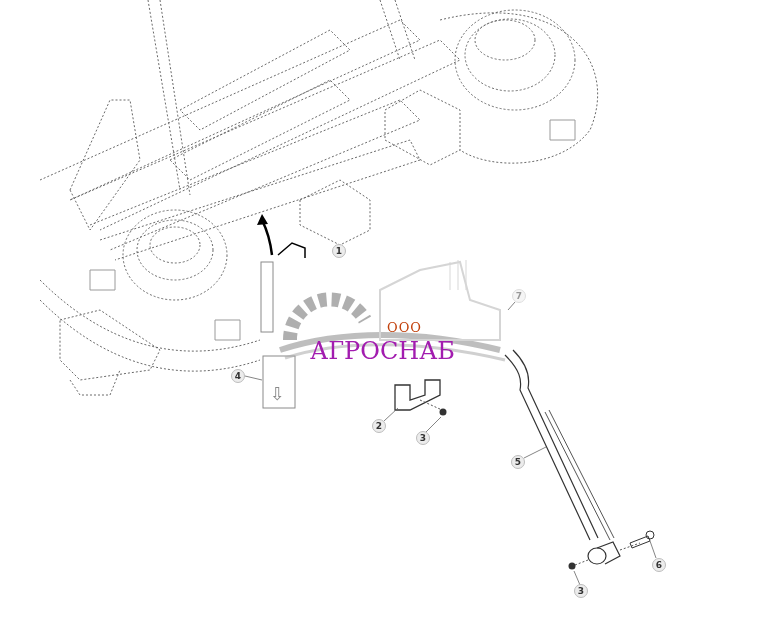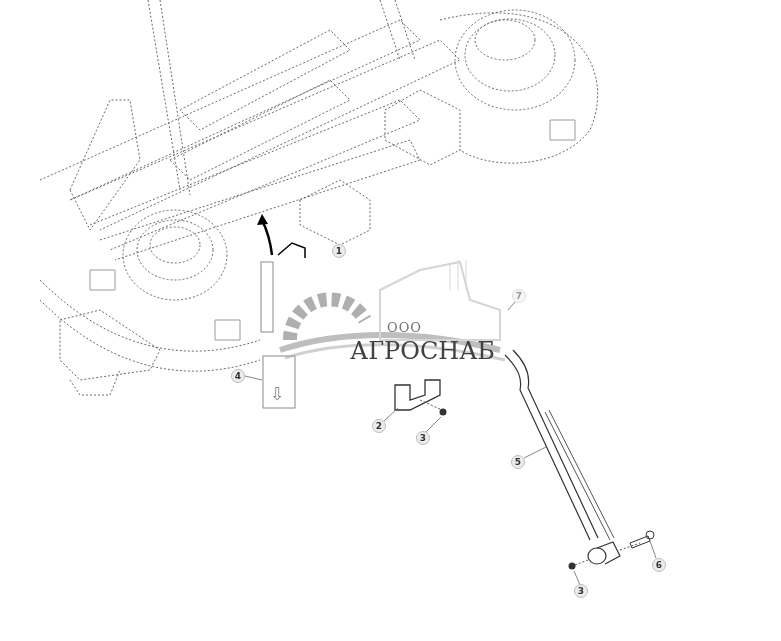--- a/index.html
+++ b/index.html
@@ -2,22 +2,22 @@
 <html><head>
   <meta charset="utf-8">
   <style>
     html, body { margin: 0; padding: 0; background: #ffffff; }
     body { width: 781px; height: 641px; position: relative; overflow: hidden; font-family: "DejaVu Sans", sans-serif; }
     #canvas { position: absolute; left: 0; top: 0; width: 781px; height: 641px; }
     .callout { position: absolute; width: 14px; height: 14px; border-radius: 50%;
       background: #ececec; border: 1px solid #bdbdbd; box-sizing: border-box;
       font: bold 9px "DejaVu Sans", sans-serif; color: #333; text-align: center; line-height: 12px; }
     .watermark { position: absolute; left: 255px; top: 255px; width: 290px; height: 125px; pointer-events: none; }
-    .wm-ooo { position: absolute; left: 132px; top: 65px; font: 13px "DejaVu Serif", serif; color: #737373; letter-spacing: 1px; }
-    .wm-name { position: absolute; left: 55px; top: 82px; font: 24px "DejaVu Serif", serif; color: #404040; letter-spacing: 0px; margin-left: 40px; }
+    .wm-ooo { position: absolute; left: 132px; top: 65px; font: 13px "DejaVu Serif", serif; color: #c2410c; letter-spacing: 1px; }
+    .wm-name { position: absolute; left: 55px; top: 82px; font: 24px "DejaVu Serif", serif; color: #a21caf; letter-spacing: 0px; }
   </style>
 </head>
 <body>
 
 <div id="canvas">
   <svg width="781" height="641" viewBox="0 0 781 641" style="position:absolute;left:0;top:0">
     <g fill="none" stroke="#6a6a6a" stroke-width="1" stroke-dasharray="2,2">
 
       <path d="M148 0 L180 190"></path>
         <path d="M160 0 L190 195"></path>

